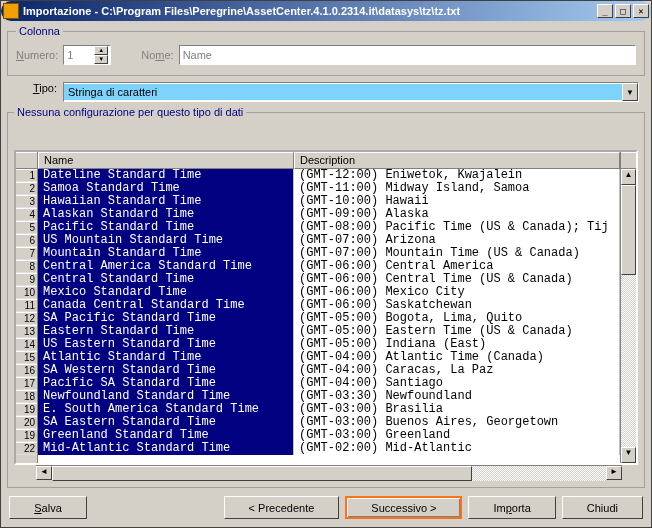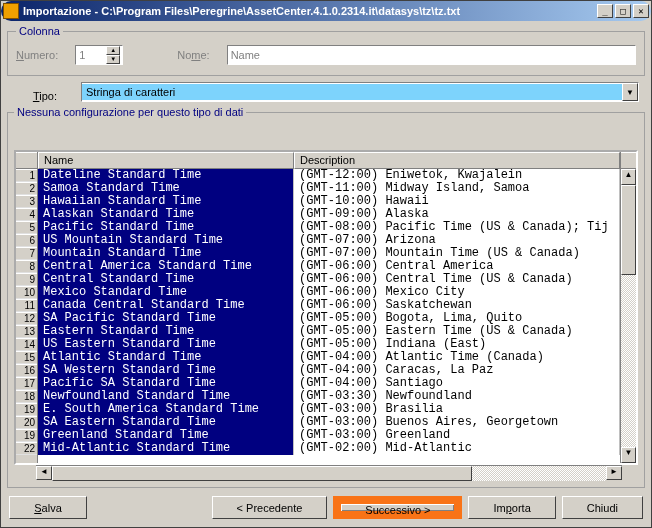--- a/index.html
+++ b/index.html
@@ -66,21 +66,21 @@
   }
   fieldset {
     border: 1px solid #a0a0a0;
     padding: 8px 8px 10px 8px;
   }
   legend {
     color: #000080;
     font-size: 11px;
     padding: 0 3px;
   }
-  .row { display: flex; align-items: center; gap: 17px; }
+  .row { display: flex; align-items: center; gap: 5px; }
   .label-dis { color: #808080; text-decoration: underline dotted transparent; }
   .spin {
     display: inline-flex;
     width: 48px; height: 20px;
     background: #fff;
     border: 1px solid;
     border-color: #808080 #fff #fff #808080;
     align-items: center;
   }
   .spin input {
@@ -95,21 +95,21 @@
     background: #d4d0c8;
     font-size: 6px; line-height: 6px;
     text-align: center;
   }
   .textinput {
     height: 20px; background: #fff;
     border: 1px solid; border-color: #808080 #fff #fff #808080;
     padding: 2px 3px; font-size: 11px; color: #808080;
     flex: 1;
   }
-  .tipo-row { display: flex; align-items: flex-end; gap: 24px; margin: 2px 6px 0 6px; }
+  .tipo-row { display: flex; align-items: flex-start; gap: 6px; margin: 2px 6px 0 6px; }
   .tipo-label { color: #000; text-align: right; width: 44px; text-decoration: underline; text-decoration-color: transparent; }
   .tipo-label::first-letter { text-decoration: underline; }
   .combo {
     flex: 1; height: 20px; background: #fff;
     border: 1px solid; border-color: #808080 #fff #fff #808080;
     display: flex; align-items: center;
   }
   .combo input {
     flex: 1; border: none; font-size: 11px; padding: 2px 4px; background: #7dd3fc;
   }
@@ -229,21 +229,21 @@
   .btn {
     min-width: 78px; height: 23px;
     background: #d4d0c8;
     border: 1px solid;
     border-color: #fff #404040 #404040 #fff;
     font-size: 11px;
     padding: 0 24px;
     cursor: pointer;
   }
   .btn-default {
-    border: 8px solid #f97316;
+    border: 2px solid #f97316;
     box-shadow: inset 1px 1px #fff, inset -1px -1px #808080;
   }
   .u { text-decoration: underline; }
 </style>
 </head>
 <body>
 
 <div class="window">
   <div class="titlebar">
     <span class="titlebar-icon"></span>

